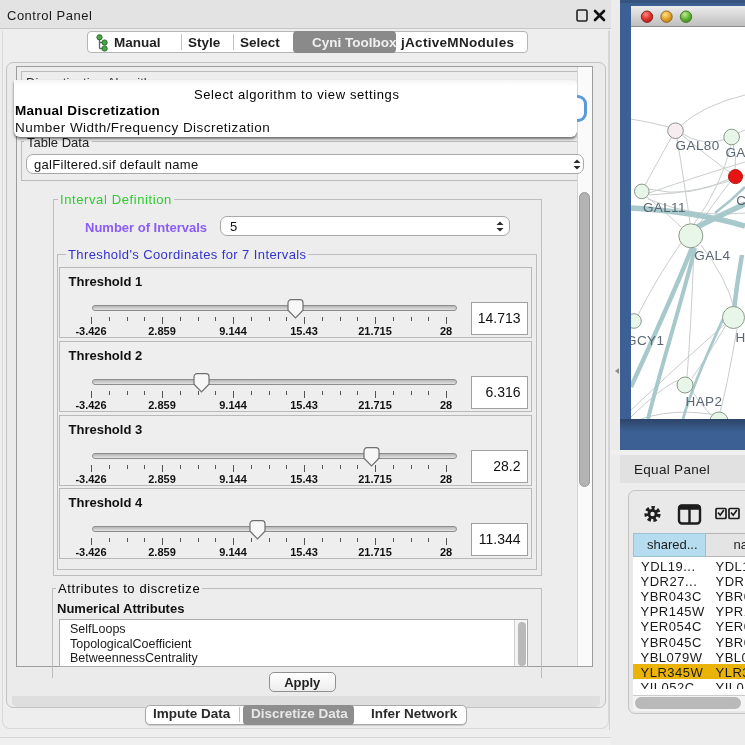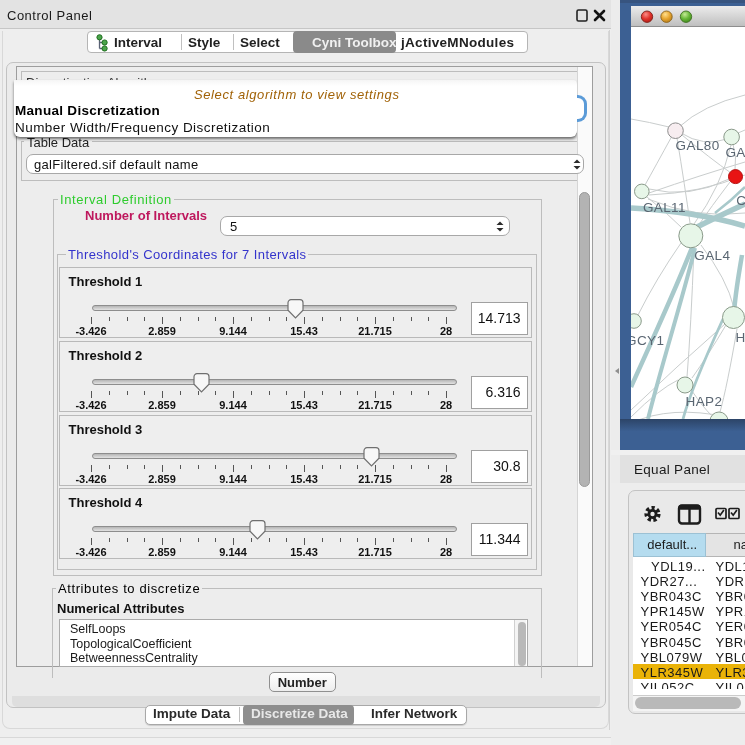--- a/index.html
+++ b/index.html
@@ -20,21 +20,21 @@
 </svg>
 
 <div class="abs" style="left:87px;top:31px;width:441px;height:22px;background:#ffffff;border:1px solid #b5b5b5;border-radius:4px;"></div>
 <div class="abs" style="left:293px;top:31px;width:103px;height:22px;background:#8a8a8a;border-radius:4px;"></div>
 <svg class="abs" style="left:95px;top:33px;" width="16" height="19" viewBox="0 0 16 19">
   <path d="M4.5 4.5 V15.5 M4.5 9.5 H9 M4.5 15.5 H9" stroke="#5a6275" stroke-width="1.3" fill="none"></path>
   <circle cx="4.5" cy="4.3" r="2.6" fill="#4ba54b" stroke="#1f6e1f" stroke-width="1"></circle>
   <circle cx="9.6" cy="9.5" r="2.6" fill="#4ba54b" stroke="#1f6e1f" stroke-width="1"></circle>
   <circle cx="9.6" cy="15.5" r="2.6" fill="#4ba54b" stroke="#1f6e1f" stroke-width="1"></circle>
 </svg>
-<div class="abs" style="left:114px;top:34.5px;font-size:13.5px;font-weight:bold;color:#222;">Interval</div>
+<div class="abs" style="left:114px;top:34.5px;font-size:13.5px;font-weight:bold;color:#222;">Manual</div>
 <div class="abs" style="left:181px;top:34px;width:1px;height:16px;background:#c0c0c0;"></div>
 <div class="abs" style="left:188px;top:34.5px;font-size:13.5px;font-weight:bold;color:#222;">Style</div>
 <div class="abs" style="left:233px;top:34px;width:1px;height:16px;background:#c0c0c0;"></div>
 <div class="abs" style="left:240px;top:34.5px;font-size:13.5px;font-weight:bold;color:#222;">Select</div>
 <div class="abs" style="left:312px;top:34.5px;font-size:13.5px;font-weight:bold;color:#f0f0f0;">Cyni Toolbox</div>
 <div class="abs" style="left:401px;top:34.5px;font-size:13.5px;font-weight:bold;color:#222;letter-spacing:0.3px;">jActiveMNodules</div>
 
 <div class="abs" style="left:2px;top:31px;width:607px;height:698px;border:1px solid #d8d8d8;border-top:none;border-radius:0 0 8px 8px;"></div>
 
 <div class="abs" style="left:6px;top:62px;width:600px;height:646px;background:#ebebeb;border:1px solid #c2c2c2;border-radius:7px;"></div>
@@ -51,28 +51,28 @@
 <div class="abs" style="left:24px;top:135px;font-size:13px;color:#222;background:#ededed;padding:0 3px;">Table Data</div>
 <div class="abs" style="left:26px;top:154px;width:558px;height:20px;background:#fff;border:1px solid #a8a8a8;border-radius:7px;z-index:2;"></div>
 <div class="abs" style="left:34px;top:157px;font-size:13px;color:#111;letter-spacing:0.3px;z-index:3;">galFiltered.sif default name</div>
 <svg class="abs" style="left:572px;top:158px;z-index:3;" width="10" height="13" viewBox="0 0 10 13">
   <path d="M1.5 5 L5 1.5 L8.5 5 Z" fill="#2b2b2b"></path>
   <path d="M1.5 8 L5 11.5 L8.5 8 Z" fill="#2b2b2b"></path>
 </svg>
 
 <div class="abs" style="left:14px;top:80px;width:563px;height:57px;background:#fff;border-radius:0 4px 6px 6px;box-shadow:0 2px 3px rgba(0,0,0,0.55);"></div>
 <div class="abs" style="left:14px;top:80px;width:563px;height:6px;background:linear-gradient(rgba(237,237,237,0.55),rgba(255,255,255,0));"></div>
-<div class="abs" style="left:194px;top:87px;font-size:13px;color:#a16207;letter-spacing:0.6px;font-style:italic;">Select algorithm to view settings</div>
+<div class="abs" style="left:194px;top:87px;font-size:13px;color:#000000;letter-spacing:0.6px;">Select algorithm to view settings</div>
 <div class="abs" style="left:15px;top:103px;font-size:13.5px;font-weight:bold;color:#000;letter-spacing:0.3px;">Manual Discretization</div>
 <div class="abs" style="left:15px;top:120px;font-size:13.5px;color:#111;letter-spacing:0.45px;">Number Width/Frequency Discretization</div>
 
 <div class="abs" style="left:53px;top:199px;width:489px;height:377px;border:1px solid #bdbdbd;"></div>
 <div class="abs" style="left:58px;top:192px;font-size:13px;color:#2ecc2e;background:#ededed;padding:0 2px;letter-spacing:0.6px;">Interval Definition</div>
 
-<div class="abs" style="left:85px;top:208px;font-size:13px;font-weight:bold;color:#be185d;text-align:center;">Number of Intervals</div>
+<div class="abs" style="left:85px;top:220px;font-size:13px;font-weight:bold;color:#8b5cf6;text-align:center;">Number of Intervals</div>
 <div class="abs" style="left:220px;top:216px;width:290px;height:20px;background:#fff;border:1px solid #a8a8a8;border-radius:7px;"></div>
 <div class="abs" style="left:230px;top:219px;font-size:13px;color:#111;">5</div>
 <svg class="abs" style="left:495px;top:220px;" width="10" height="13" viewBox="0 0 10 13">
   <path d="M1.5 5 L5 1.5 L8.5 5 Z" fill="#2b2b2b"></path>
   <path d="M1.5 8 L5 11.5 L8.5 8 Z" fill="#2b2b2b"></path>
 </svg>
 
 <div class="abs" style="left:56.5px;top:254px;width:480px;height:316px;border:1px solid #bdbdbd;"></div>
 <div class="abs" style="left:66px;top:247px;font-size:13px;color:#3333cc;background:#ededed;padding:0 2px;letter-spacing:0.4px;">Threshold's Coordinates for 7 Intervals</div>
 
@@ -173,21 +173,21 @@
       <div style="position:absolute;left:386.5px;top:49px;width:1px;height:7px;background:#555;"></div>
       <div style="position:absolute;left:6.5px;top:57px;width:50px;text-align:center;font-size:11px;font-weight:bold;color:#111;">-3.426</div>
       <div style="position:absolute;left:77.5px;top:57px;width:50px;text-align:center;font-size:11px;font-weight:bold;color:#111;">2.859</div>
       <div style="position:absolute;left:148.5px;top:57px;width:50px;text-align:center;font-size:11px;font-weight:bold;color:#111;">9.144</div>
       <div style="position:absolute;left:219.5px;top:57px;width:50px;text-align:center;font-size:11px;font-weight:bold;color:#111;">15.43</div>
       <div style="position:absolute;left:290.5px;top:57px;width:50px;text-align:center;font-size:11px;font-weight:bold;color:#111;">21.715</div>
       <div style="position:absolute;left:361.5px;top:57px;width:50px;text-align:center;font-size:11px;font-weight:bold;color:#111;">28</div>
       <svg style="position:absolute;left:303.45px;top:31px;" width="17" height="20" viewBox="0 0 17 20">
         <path d="M4 0.7 h9 a3 3 0 0 1 3 3 v7.5 L8.5 19 L1 11.2 v-7.5 a3 3 0 0 1 3-3 Z" fill="#f7f7f7" stroke="#6f6f6f" stroke-width="1.2"></path>
       </svg>
-      <div style="position:absolute;left:411.5px;top:34px;width:56.5px;height:33px;background:#fff;border:1px solid #a0a0a0;font-size:14px;color:#111;text-align:right;line-height:31px;padding-right:6px;">30.8</div>
+      <div style="position:absolute;left:411.5px;top:34px;width:56.5px;height:33px;background:#fff;border:1px solid #a0a0a0;font-size:14px;color:#111;text-align:right;line-height:31px;padding-right:6px;">28.2</div>
     </div>
     <div class="abs" style="left:58.5px;top:488px;width:473px;height:71px;background:#eeeeee;border:1px solid #b9b9b9;">
       <div style="position:absolute;left:9px;top:6px;font-size:13px;font-weight:bold;color:#111;">Threshold 4</div>
       <div style="position:absolute;left:32px;top:37px;width:365px;height:6px;background:linear-gradient(#b5b5b5,#e2e2e2);border:1px solid #8d8d8d;border-radius:3px;"></div>
       <div style="position:absolute;left:31.5px;top:49px;width:1px;height:7px;background:#555;"></div>
       <div style="position:absolute;left:49.25px;top:49px;width:1px;height:4px;background:#555;"></div>
       <div style="position:absolute;left:67px;top:49px;width:1px;height:4px;background:#555;"></div>
       <div style="position:absolute;left:84.75px;top:49px;width:1px;height:4px;background:#555;"></div>
       <div style="position:absolute;left:102.5px;top:49px;width:1px;height:7px;background:#555;"></div>
       <div style="position:absolute;left:120.25px;top:49px;width:1px;height:4px;background:#555;"></div>
@@ -226,21 +226,21 @@
   <div style="position:absolute;left:10px;top:2px;font-size:12.5px;color:#1a1a1a;">SelfLoops</div>
   <div style="position:absolute;left:10px;top:16.5px;font-size:12.5px;color:#1a1a1a;">TopologicalCoefficient</div>
   <div style="position:absolute;left:10px;top:31px;font-size:12.5px;color:#1a1a1a;">BetweennessCentrality</div>
   <div style="position:absolute;right:1px;top:0;width:12px;height:48px;background:#f4f4f4;border-left:1px solid #d0d0d0;"></div>
   <div style="position:absolute;right:1px;top:2px;width:8px;height:44px;background:#b9b9b9;border-radius:4px;"></div>
 </div>
 
 <div class="abs" style="left:577px;top:67px;width:15px;height:599px;background:#fafafa;border-left:1px solid #d5d5d5;"></div>
 <div class="abs" style="left:579px;top:192px;width:11px;height:295px;background:#b3b3b3;border:1px solid #9a9a9a;border-radius:6px;"></div>
 
-<div class="abs" style="left:269px;top:671.5px;width:66.5px;height:20px;background:linear-gradient(#ffffff,#ededed);border:1px solid #909090;border-radius:5px;text-align:center;font-size:13px;font-weight:bold;color:#222;line-height:19px;">Number</div>
+<div class="abs" style="left:269px;top:671.5px;width:66.5px;height:20px;background:linear-gradient(#ffffff,#ededed);border:1px solid #909090;border-radius:5px;text-align:center;font-size:13px;font-weight:bold;color:#222;line-height:19px;">Apply</div>
 
 <div class="abs" style="left:145px;top:704.5px;width:322px;height:20.5px;background:#ffffff;border:1px solid #a8a8a8;border-radius:5px;box-shadow:0 1px 1px rgba(0,0,0,0.15);"></div>
 <div class="abs" style="left:243px;top:704.5px;width:111px;height:20.5px;background:#8e8e8e;border-radius:4px;"></div>
 <div class="abs" style="left:153px;top:705.5px;font-size:13.5px;font-weight:bold;color:#2a2a2a;">Impute Data</div>
 <div class="abs" style="left:239px;top:707px;width:1px;height:15px;background:#c0c0c0;"></div>
 <div class="abs" style="left:251px;top:705.5px;font-size:13.5px;font-weight:bold;color:#e8e8e8;">Discretize Data</div>
 <div class="abs" style="left:371px;top:705.5px;font-size:13.5px;font-weight:bold;color:#2a2a2a;">Infer Network</div>
 
 <div class="abs" style="left:0;top:737px;width:745px;height:1px;background:#d8d8d8;"></div>
 <div class="abs" style="left:0;top:738px;width:745px;height:7px;background:#f0f0f0;"></div>
@@ -353,27 +353,27 @@
   <line x1="47.5" y1="2" x2="47.5" y2="19" stroke="#1d1d1d" stroke-width="2.4"></line>
   <g stroke="#1d1d1d" fill="none" stroke-width="1.7">
     <rect x="74" y="4.5" width="10" height="10" rx="1"></rect>
     <path d="M76 8.5 l2.2 2.7 3.7-5.2"></path>
     <rect x="87" y="4.5" width="10" height="10" rx="1"></rect>
     <path d="M89 8.5 l2.2 2.7 3.7-5.2"></path>
   </g>
 </svg>
 
 <div class="abs" style="left:633px;top:533px;width:112px;height:162px;background:#fff;overflow:hidden;"></div>
-<div class="abs" style="left:633px;top:533px;width:72.5px;height:24px;background:#b5dcef;border:1px solid #9cc1d4;font-size:13px;color:#1c1c1c;text-align:center;line-height:22px;text-indent:6px;">default...</div>
+<div class="abs" style="left:633px;top:533px;width:72.5px;height:24px;background:#b5dcef;border:1px solid #9cc1d4;font-size:13px;color:#1c1c1c;text-align:center;line-height:22px;text-indent:6px;">shared...</div>
 <div class="abs" style="left:705.5px;top:533px;width:40px;height:24px;background:#e4e4e4;border:1px solid #b5b5b5;border-left:none;overflow:hidden;">
     <span style="position:absolute;left:28px;top:3px;font-size:13px;color:#1c1c1c;">name</span>
   </div>
 <div id="tablerows">
     <div class="abs" style="left:633px;top:557.5px;width:112px;height:15.2px;overflow:hidden;background:#fff;">
-      <span style="position:absolute;left:18px;top:1px;font-size:13px;color:#1a1a1a;letter-spacing:0.5px;">YDL19...</span>
+      <span style="position:absolute;left:8px;top:1px;font-size:13px;color:#1a1a1a;letter-spacing:0.5px;">YDL19...</span>
       <span style="position:absolute;left:82.5px;top:1px;font-size:13px;color:#1a1a1a;letter-spacing:0.5px;">YDL194W</span>
     </div>
     <div class="abs" style="left:633px;top:572.7px;width:112px;height:15.2px;overflow:hidden;background:#fff;">
       <span style="position:absolute;left:7.5px;top:1px;font-size:13px;color:#1a1a1a;letter-spacing:0.5px;">YDR27...</span>
       <span style="position:absolute;left:82.5px;top:1px;font-size:13px;color:#1a1a1a;letter-spacing:0.5px;">YDR277C</span>
     </div>
     <div class="abs" style="left:633px;top:587.9px;width:112px;height:15.2px;overflow:hidden;background:#fff;">
       <span style="position:absolute;left:7.5px;top:1px;font-size:13px;color:#1a1a1a;letter-spacing:0.5px;">YBR043C</span>
       <span style="position:absolute;left:82.5px;top:1px;font-size:13px;color:#1a1a1a;letter-spacing:0.5px;">YBR043C</span>
     </div>

